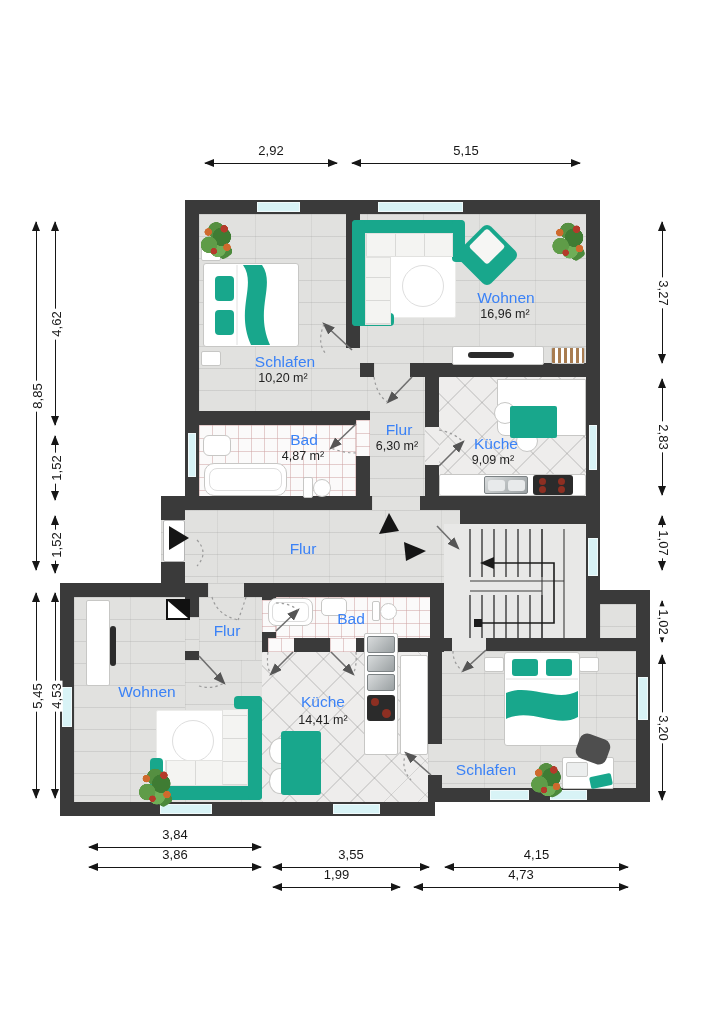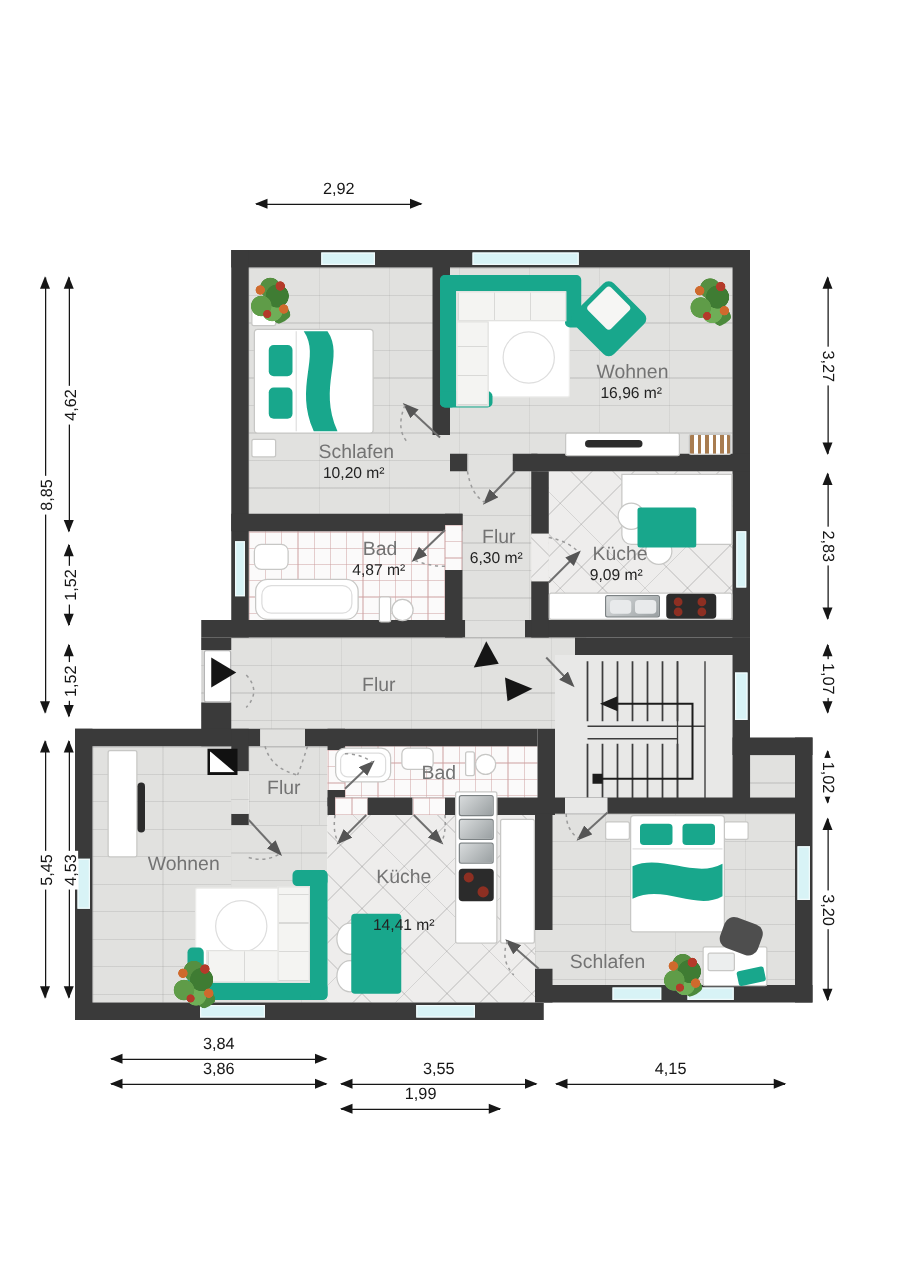--- a/index.html
+++ b/index.html
@@ -32,21 +32,21 @@
 .plant{position:absolute;border-radius:50%;background:
  radial-gradient(circle at 28% 30%,#cf6a2d 0 3.5px,rgba(0,0,0,0) 4px),
  radial-gradient(circle at 68% 22%,#b43a2a 0 3.5px,rgba(0,0,0,0) 4px),
  radial-gradient(circle at 75% 68%,#cf6a2d 0 3.5px,rgba(0,0,0,0) 4px),
  radial-gradient(circle at 42% 78%,#b43a2a 0 3px,rgba(0,0,0,0) 3.5px),
  radial-gradient(circle at 30% 62%,#5f9c48 0 8px,rgba(0,0,0,0) 8.5px),
  radial-gradient(circle at 62% 42%,#3f7c33 0 9px,rgba(0,0,0,0) 9.5px),
  radial-gradient(circle at 52% 72%,#6fae57 0 8px,rgba(0,0,0,0) 8.5px),
  radial-gradient(circle at 48% 26%,#558f41 0 8px,rgba(0,0,0,0) 8.5px),
  radial-gradient(circle at 70% 80%,#4c8a3c 0 7px,rgba(0,0,0,0) 7.5px)}
-.rname,.rarea{position:absolute;transform:translate(-50%,-50%);white-space:nowrap;color:#737373}
+.rname,.rarea{position:absolute;transform:translate(-50%,-50%);white-space:nowrap;color:#3b82f6}
 .rname{font-size:15.5px}
 .rarea{font-size:12.5px;color:#232323}
 .dim{position:absolute;height:14px}
 .dl{position:absolute;background:#161616}
 .a{position:absolute;width:0;height:0;border:4.5px solid rgba(0,0,0,0)}
 .dimh .dl{left:0;right:0;top:6px;height:1.3px}
 .dimh .aL{left:-1px;top:2.2px;border-right:10px solid #161616;border-left:0}
 .dimh .aR{right:-1px;top:2.2px;border-left:10px solid #161616;border-right:0}
 .dimh .lab{position:absolute;left:50%;top:-13px;transform:translateX(-50%);background:#fff;
  padding:0 3px;font-size:13px;line-height:14px;white-space:nowrap}
@@ -298,29 +298,35 @@
   <div class="rarea" style="left:303px;top:456px">4,87 m²</div>
   <div class="rname" style="left:399px;top:430px">Flur</div>
   <div class="rarea" style="left:397px;top:446px">6,30 m²</div>
   <div class="rname" style="left:496px;top:444px">Küche</div>
   <div class="rarea" style="left:493px;top:460px">9,09 m²</div>
   <div class="rname" style="left:303px;top:549px">Flur</div>
   <div class="rname" style="left:227px;top:631px">Flur</div>
   <div class="rname" style="left:351px;top:619px">Bad</div>
   <div class="rname" style="left:147px;top:692px">Wohnen</div>
   <div class="rname" style="left:323px;top:702px">Küche</div>
-  <div class="rarea" style="left:323px;top:740px">14,41 m²</div>
+  <div class="rarea" style="left:323px;top:720px">14,41 m²</div>
   <div class="rname" style="left:486px;top:770px">Schlafen</div>
 
   <div class="dim dimh" style="left:205px;top:157px;width:132px">
     <span class="dl"></span>
       <span class="a aL"></span>
       <span class="a aR"></span>
     <span class="lab">2,92</span>
   </div>
+  <div class="dim dimh" style="left:352px;top:157px;width:228px">
+    <span class="dl"></span>
+      <span class="a aL"></span>
+      <span class="a aR"></span>
+    <span class="lab">5,15</span>
+  </div>
 
   <div class="dim dimv lrot" style="left:30px;top:222px;height:348px">
     <span class="dl"></span>
       <span class="a aT"></span>
       <span class="a aB"></span>
     <span class="lab">8,85</span>
   </div>
   <div class="dim dimv lrot" style="left:49px;top:222px;height:203px">
     <span class="dl"></span>
       <span class="a aT"></span>
@@ -406,14 +412,20 @@
       <span class="a aL"></span>
       <span class="a aR"></span>
     <span class="lab">3,84</span>
   </div>
   <div class="dim dimh" style="left:273px;top:881px;width:127px">
     <span class="dl"></span>
       <span class="a aL"></span>
       <span class="a aR"></span>
     <span class="lab">1,99</span>
   </div>
+  <div class="dim dimh" style="left:414px;top:881px;width:214px">
+    <span class="dl"></span>
+      <span class="a aL"></span>
+      <span class="a aR"></span>
+    <span class="lab">4,73</span>
+  </div>
 
 </div>
 
 </body></html>

